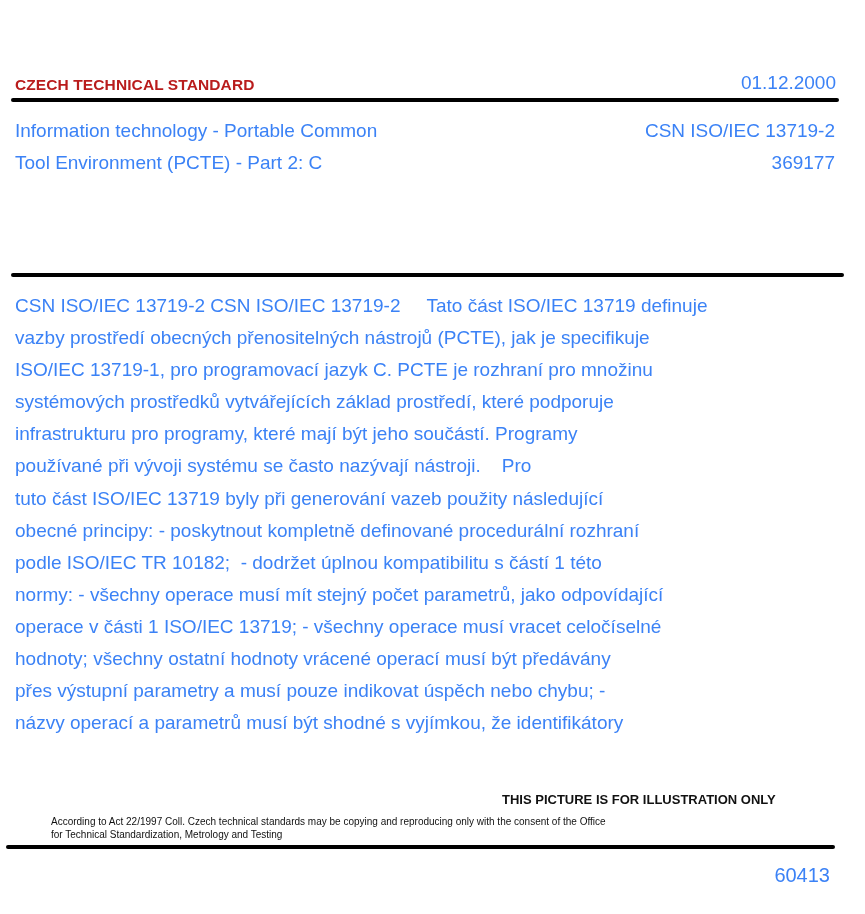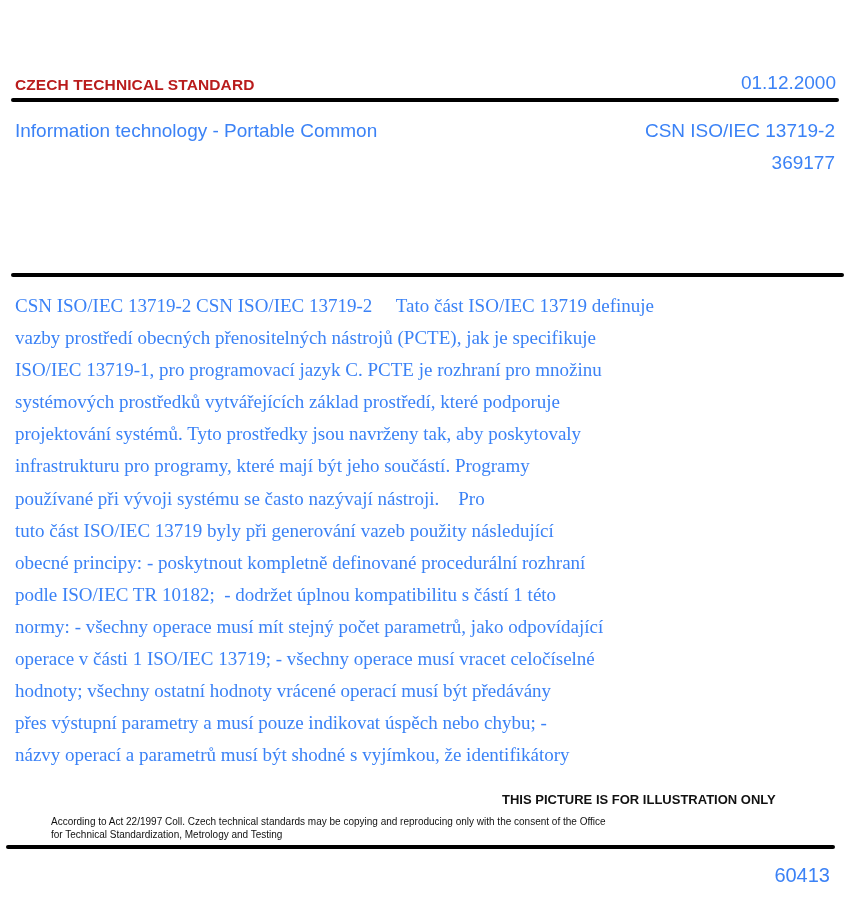--- a/index.html
+++ b/index.html
@@ -56,21 +56,21 @@
       margin-left: 8px;
     }
     #rule-mid { left: 11px; top: 273px; width: 833px; height: 4px; }
     #abstract {
       left: 15px;
       top: 290px;
       width: 800px;
       font-size: 19px;
       line-height: 32.1px;
     }
-    #abstract .line { white-space: pre; display: block; font-family: Liberation Serif, serif; }
+    #abstract .line { white-space: pre; display: block; }
     #illustration-note {
       left: 502px;
       top: 792px;
       font-size: 13px;
       font-family: "Liberation Sans", sans-serif;
       font-weight: bold;
       color: #111;
     }
     #rule-bottom { left: 6px; top: 845px; width: 829px; height: 4px; }
     #legal-note {
@@ -92,35 +92,35 @@
 </head>
 <body>
 
 <div class="abs" id="std-label">CZECH TECHNICAL STANDARD</div>
 <div class="abs teal" id="std-date">01.12.2000</div>
 
 <div class="rule" id="rule-top"></div>
 
 <div class="abs teal" id="title-block">
   <div>Information technology - Portable Common</div>
+  <div>Tool Environment (PCTE) - Part 2: C</div>
 </div>
 
 <div class="abs teal" id="id-block">
   <div>CSN ISO/IEC 13719-2</div>
   <div>369177</div>
 </div>
 
 <div class="rule" id="rule-mid"></div>
 
 <div class="abs teal" id="abstract">
   <span class="line">CSN ISO/IEC 13719-2 CSN ISO/IEC 13719-2     Tato část ISO/IEC 13719 definuje</span>
   <span class="line">vazby prostředí obecných přenositelných nástrojů (PCTE), jak je specifikuje</span>
   <span class="line">ISO/IEC 13719-1, pro programovací jazyk C. PCTE je rozhraní pro množinu</span>
   <span class="line">systémových prostředků vytvářejících základ prostředí, které podporuje</span>
-  <span class="line">projektování systémů. Tyto prostředky jsou navrženy tak, aby poskytovaly</span>
   <span class="line">infrastrukturu pro programy, které mají být jeho součástí. Programy</span>
   <span class="line">používané při vývoji systému se často nazývají nástroji.    Pro</span>
   <span class="line">tuto část ISO/IEC 13719 byly při generování vazeb použity následující</span>
   <span class="line">obecné principy: - poskytnout kompletně definované procedurální rozhraní</span>
   <span class="line">podle ISO/IEC TR 10182;  - dodržet úplnou kompatibilitu s částí 1 této</span>
   <span class="line">normy: - všechny operace musí mít stejný počet parametrů, jako odpovídající</span>
   <span class="line">operace v části 1 ISO/IEC 13719; - všechny operace musí vracet celočíselné</span>
   <span class="line">hodnoty; všechny ostatní hodnoty vrácené operací musí být předávány</span>
   <span class="line">přes výstupní parametry a musí pouze indikovat úspěch nebo chybu; -</span>
   <span class="line">názvy operací a parametrů musí být shodné s vyjímkou, že identifikátory</span>

